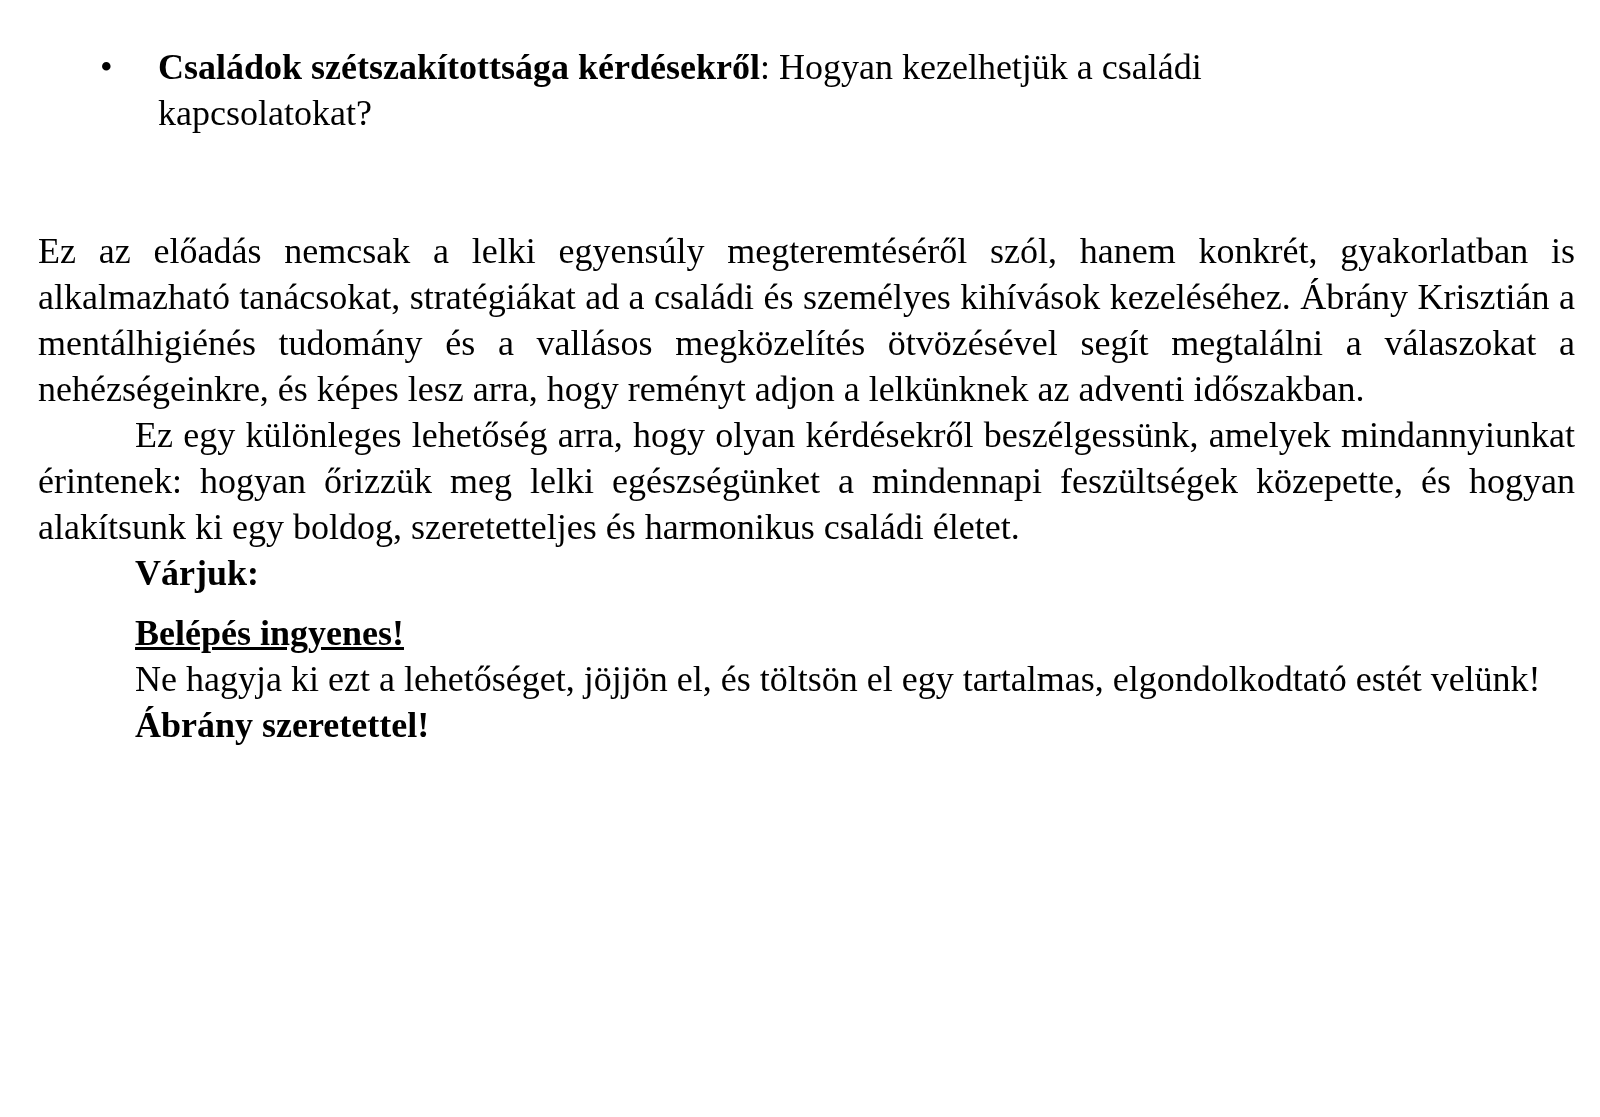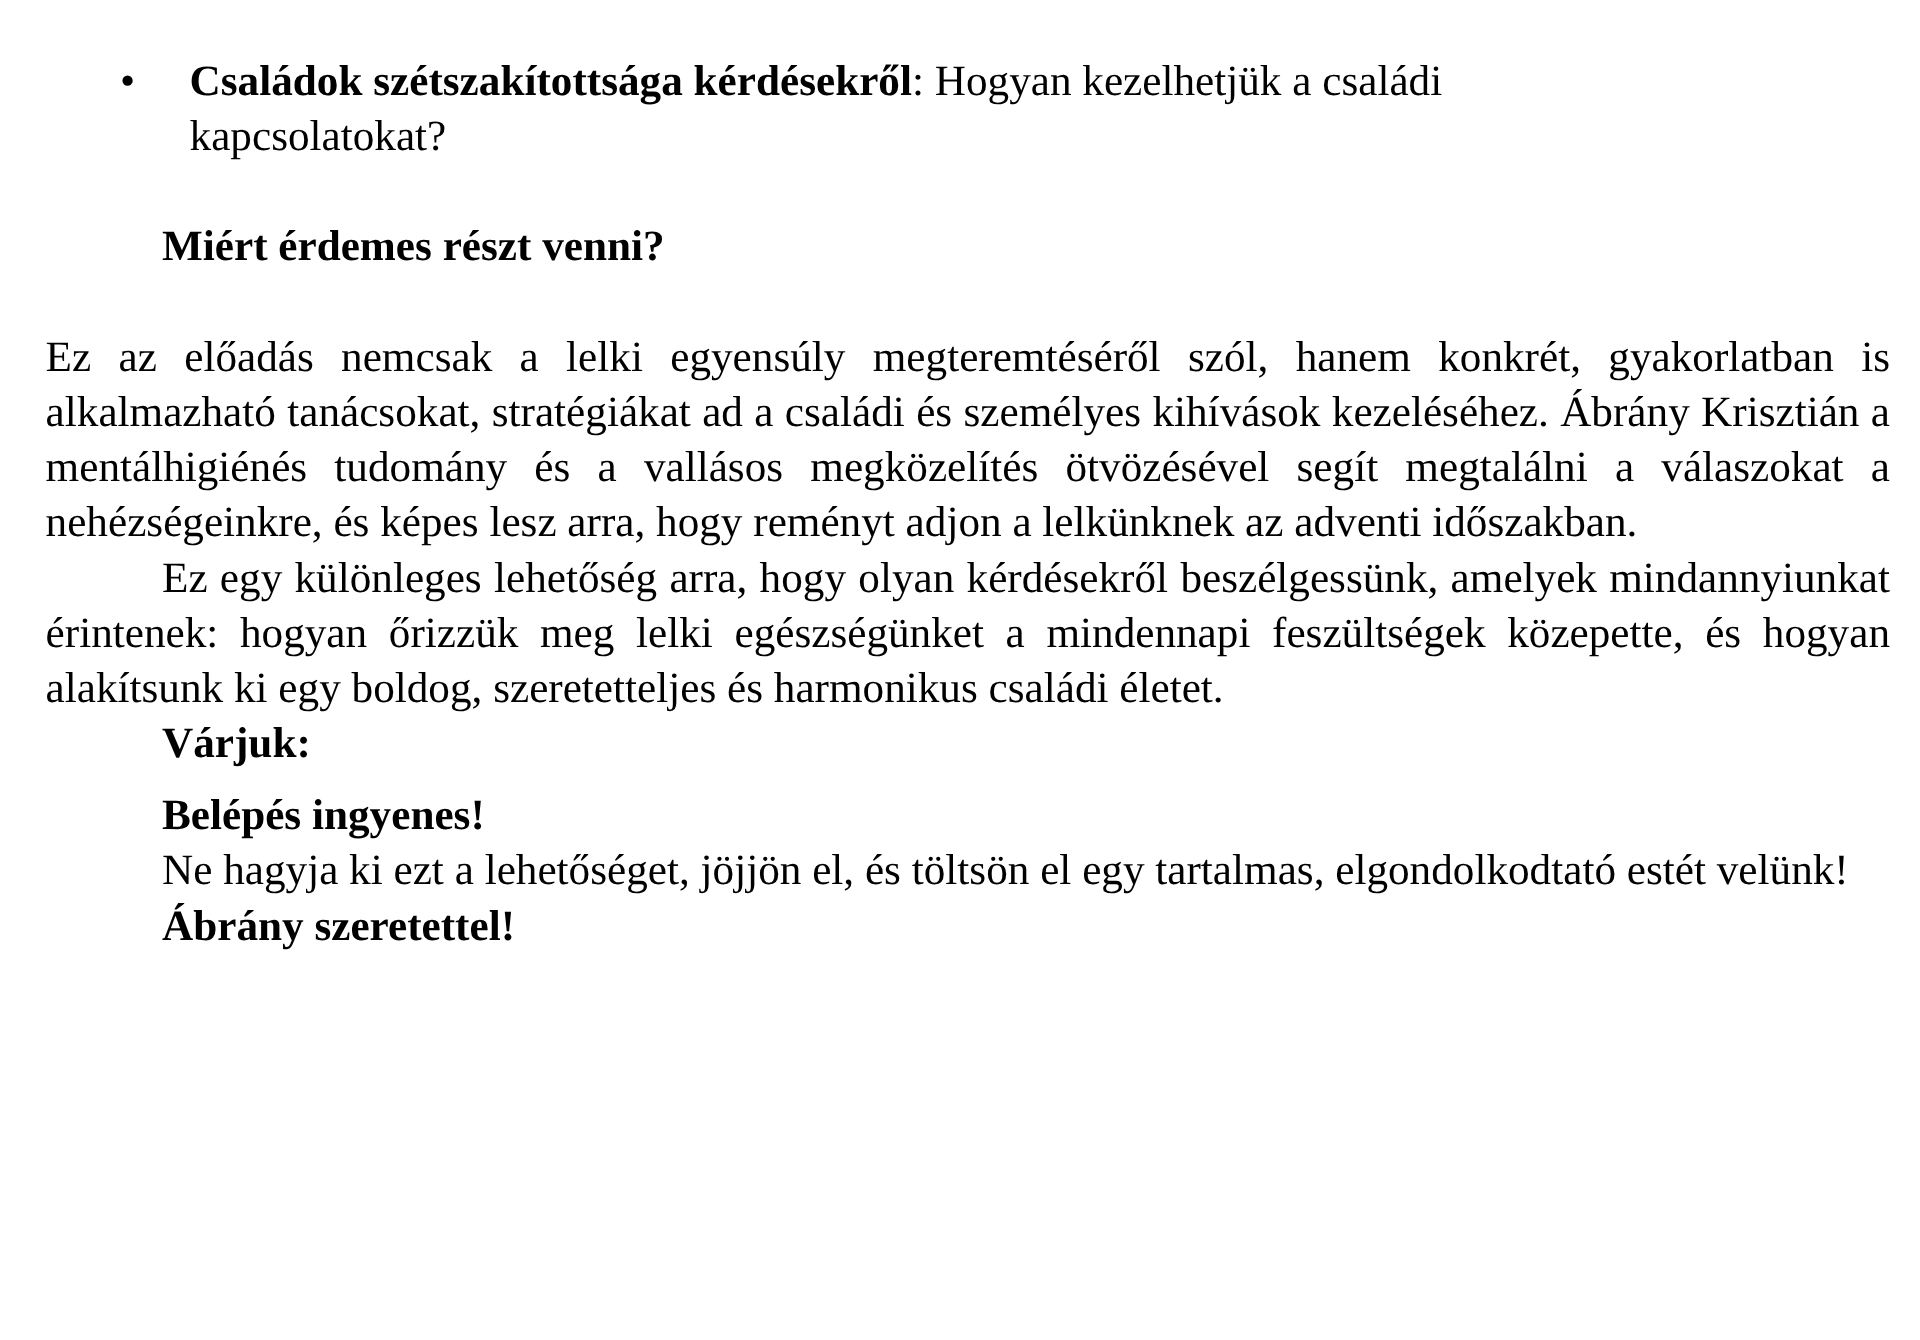--- a/index.html
+++ b/index.html
@@ -25,35 +25,34 @@
   .bullet-marker {
     position: absolute;
     left: 62px;
     top: 0;
   }
   .gap { height: 46px; }
   .indent-label { padding-left: 97px; font-weight: bold; }
   .heading { padding-left: 97px; font-weight: bold; }
   .just { text-align: justify; }
   .first-indent { text-indent: 97px; }
-  .admission { margin-top: 14px; }
+  .admission { margin-top: 14px; text-decoration: underline; }
 </style>
 </head>
 <body>
 
 <div class="page">
 
   <div class="bullet-para">
     <span class="bullet-marker">•</span>
     <span class="b">Családok szétszakítottsága kérdésekről</span><span>: Hogyan kezelhetjük a családi kapcsolatokat?</span>
   </div>
 
   <div class="gap"></div>
 
-  <div class="heading">Miért érdemes részt venni?</div>
 
   <div class="gap"></div>
 
   <div class="just">Ez az előadás nemcsak a lelki egyensúly megteremtéséről szól, hanem konkrét, gyakorlatban is alkalmazható tanácsokat, stratégiákat ad a családi és személyes kihívások kezeléséhez. Ábrány Krisztián a mentálhigiénés tudomány és a vallásos megközelítés ötvözésével segít megtalálni a válaszokat a nehézségeinkre, és képes lesz arra, hogy reményt adjon a lelkünknek az adventi időszakban.</div>
 
   <div class="just first-indent">Ez egy különleges lehetőség arra, hogy olyan kérdésekről beszélgessünk, amelyek mindannyiunkat érintenek: hogyan őrizzük meg lelki egészségünket a mindennapi feszültségek közepette, és hogyan alakítsunk ki egy boldog, szeretetteljes és harmonikus családi életet.</div>
 
 
 
   <div class="indent-label">Várjuk:</div>

